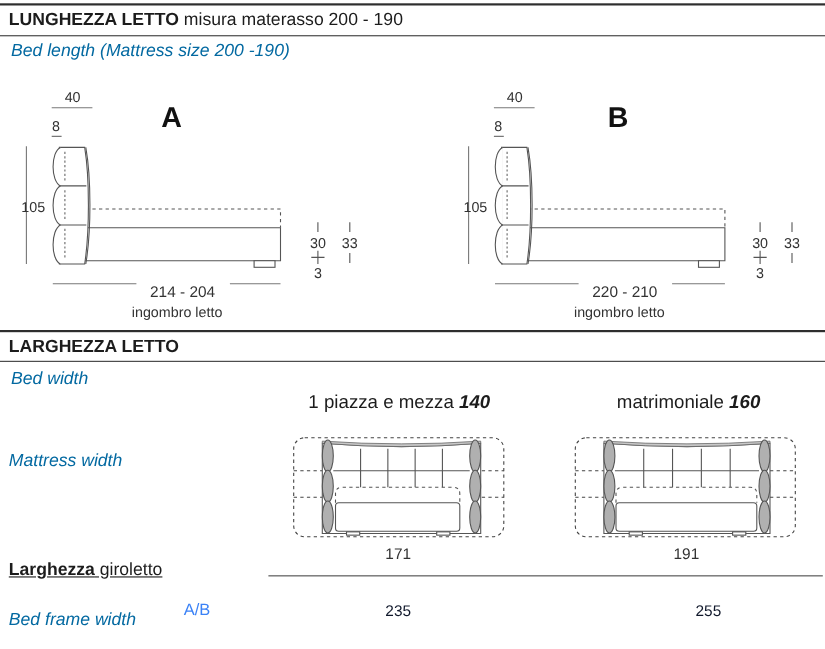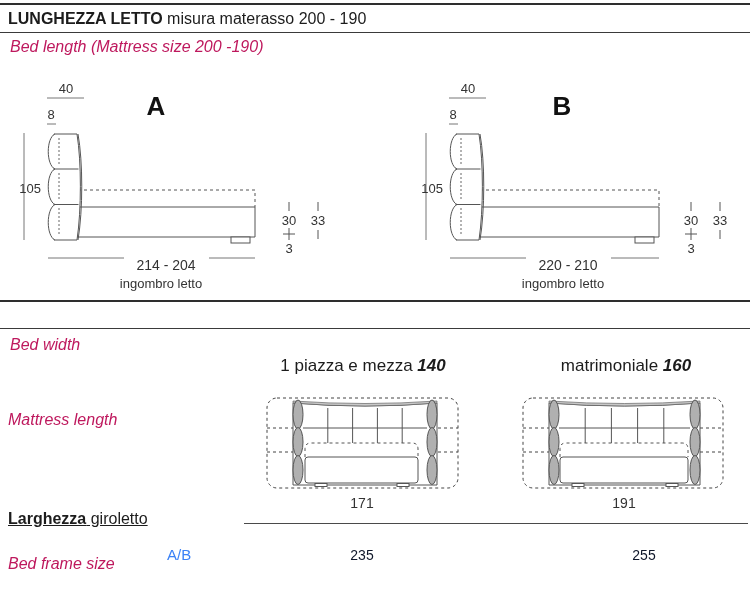--- a/index.html
+++ b/index.html
@@ -2,21 +2,21 @@
 <html><head>
 <meta charset="utf-8">
 <style>
   html,body{margin:0;padding:0;background:#fff;}
   #page{position:relative;width:750px;height:580px;background:#fff;overflow:hidden;
         font-family:"Liberation Sans",sans-serif;color:#1c1c1c;}
   .abs{position:absolute;}
   .rule{position:absolute;left:0;width:750px;background:#2e2e2e;}
   .h-title{font-size:16px;font-weight:700;white-space:nowrap;}
   .h-note{font-size:16px;font-weight:400;}
-  .sub-en{font-size:16px;font-style:italic;color:#be185d;white-space:nowrap;}
+  .sub-en{font-size:16px;font-style:italic;color:#0369a1;white-space:nowrap;}
   .col-head{font-size:17px;white-space:nowrap;transform:translateX(-50%);}
   .col-head b{font-weight:700;font-style:italic;}
   .row-label-bold{font-size:16px;font-weight:700;white-space:nowrap;}
   .row-label-bold .reg{font-weight:400;}
   .val{font-size:14px;color:#0f172a;transform:translateX(-50%);white-space:nowrap;}
   .ab{font-size:15px;color:#3b82f6;}
   svg text{font-family:"Liberation Sans",sans-serif;fill:#333;}
   .dimtxt{font-size:13px;}
   .dimtxt14{font-size:14px;}
   .bedletter{font-size:26px;font-weight:700;fill:#111;}
@@ -119,33 +119,34 @@
     <text class="dimtxt" x="281" y="171" text-anchor="middle">3</text>
     <text class="dimtxt" x="310" y="143" text-anchor="middle">33</text>
 
     <line x1="40" y1="176" x2="116" y2="176" stroke="#777"></line>
     <line x1="201" y1="176" x2="249" y2="176" stroke="#777"></line>
     <text class="dimtxt14" x="158" y="188" text-anchor="middle">220 - 210</text>
     <text class="dimtxt" x="153" y="206" text-anchor="middle">ingombro letto</text>
   </svg>
 
   <div class="rule" style="top:300px;height:2px;"></div>
+  <div class="abs h-title" style="top:307px;left:8px;">LARGHEZZA LETTO</div>
   <div class="rule" style="top:328px;height:1px;background:#3a3a3a;"></div>
   <div class="abs sub-en" style="top:336px;left:10px;">Bed width</div>
 
   <div class="abs col-head" style="top:356px;left:363px;">
     <span>1 piazza e mezza</span>
     <b>140</b>
   </div>
   <div class="abs col-head" style="top:356px;left:626px;">
     <span>matrimoniale</span>
     <b>160</b>
   </div>
 
-  <div class="abs sub-en" style="top:411px;left:8px;">Mattress length</div>
+  <div class="abs sub-en" style="top:411px;left:8px;">Mattress width</div>
 
   <svg class="abs" style="top:393px;left:260px;" width="205" height="122" viewBox="0 0 205 122">
     <rect x="7" y="5" width="191" height="90" rx="10" fill="none" stroke="#444" stroke-dasharray="3,3"></rect>
     <g stroke="#444" stroke-dasharray="3,3">
       <line x1="7" y1="35" x2="33" y2="35"></line>
         <line x1="172" y1="35" x2="198" y2="35"></line>
       <line x1="7" y1="59" x2="33" y2="59"></line>
         <line x1="172" y1="59" x2="198" y2="59"></line>
     </g>
     <path d="M33,92 V10 Q105,16 177,10 V92 Z" fill="#fff" stroke="#555"></path>
@@ -203,18 +204,18 @@
     <rect x="148" y="90.5" width="12" height="3" fill="#fff" stroke="#555"></rect>
     <text class="dimtxt14" x="106" y="115" text-anchor="middle">191</text>
   </svg>
 
   <div class="abs" style="top:523px;left:244px;width:504px;height:1px;background:#4a4a4a;"></div>
 
   <div class="abs row-label-bold" style="top:510px;left:8px;text-decoration:underline;">
     <span>Larghezza</span><span class="reg"> giroletto</span>
   </div>
   <div class="abs ab" style="top:546px;left:167px;">A/B</div>
-  <div class="abs sub-en" style="top:555px;left:8px;">Bed frame size</div>
+  <div class="abs sub-en" style="top:555px;left:8px;">Bed frame width</div>
 
   <div class="abs val" style="top:547px;left:362px;">235</div>
   <div class="abs val" style="top:547px;left:644px;">255</div>
 
 </div>
 
 </body></html>

